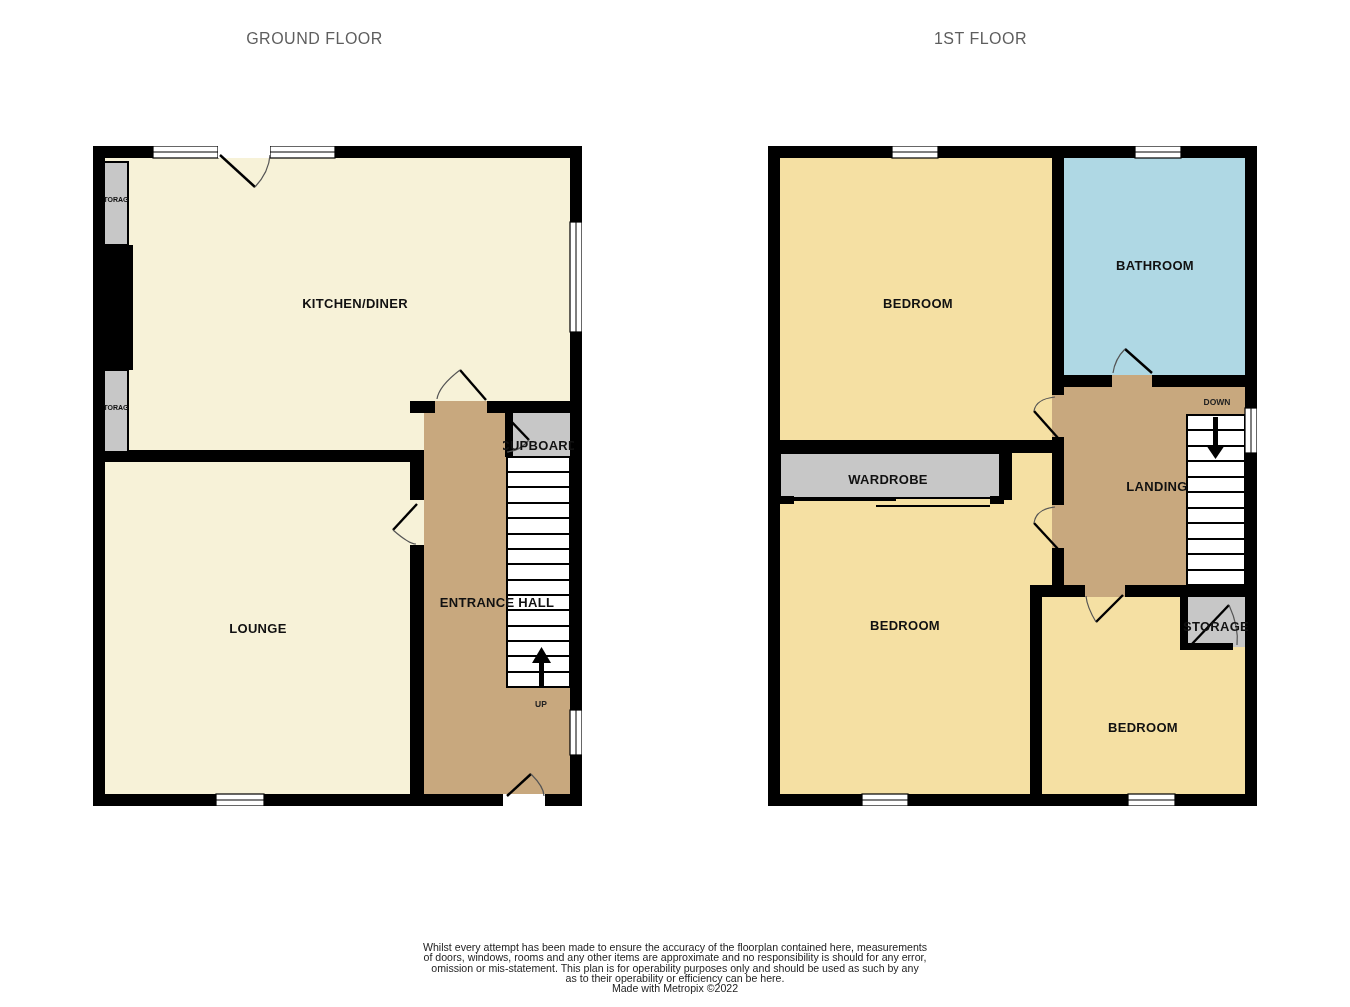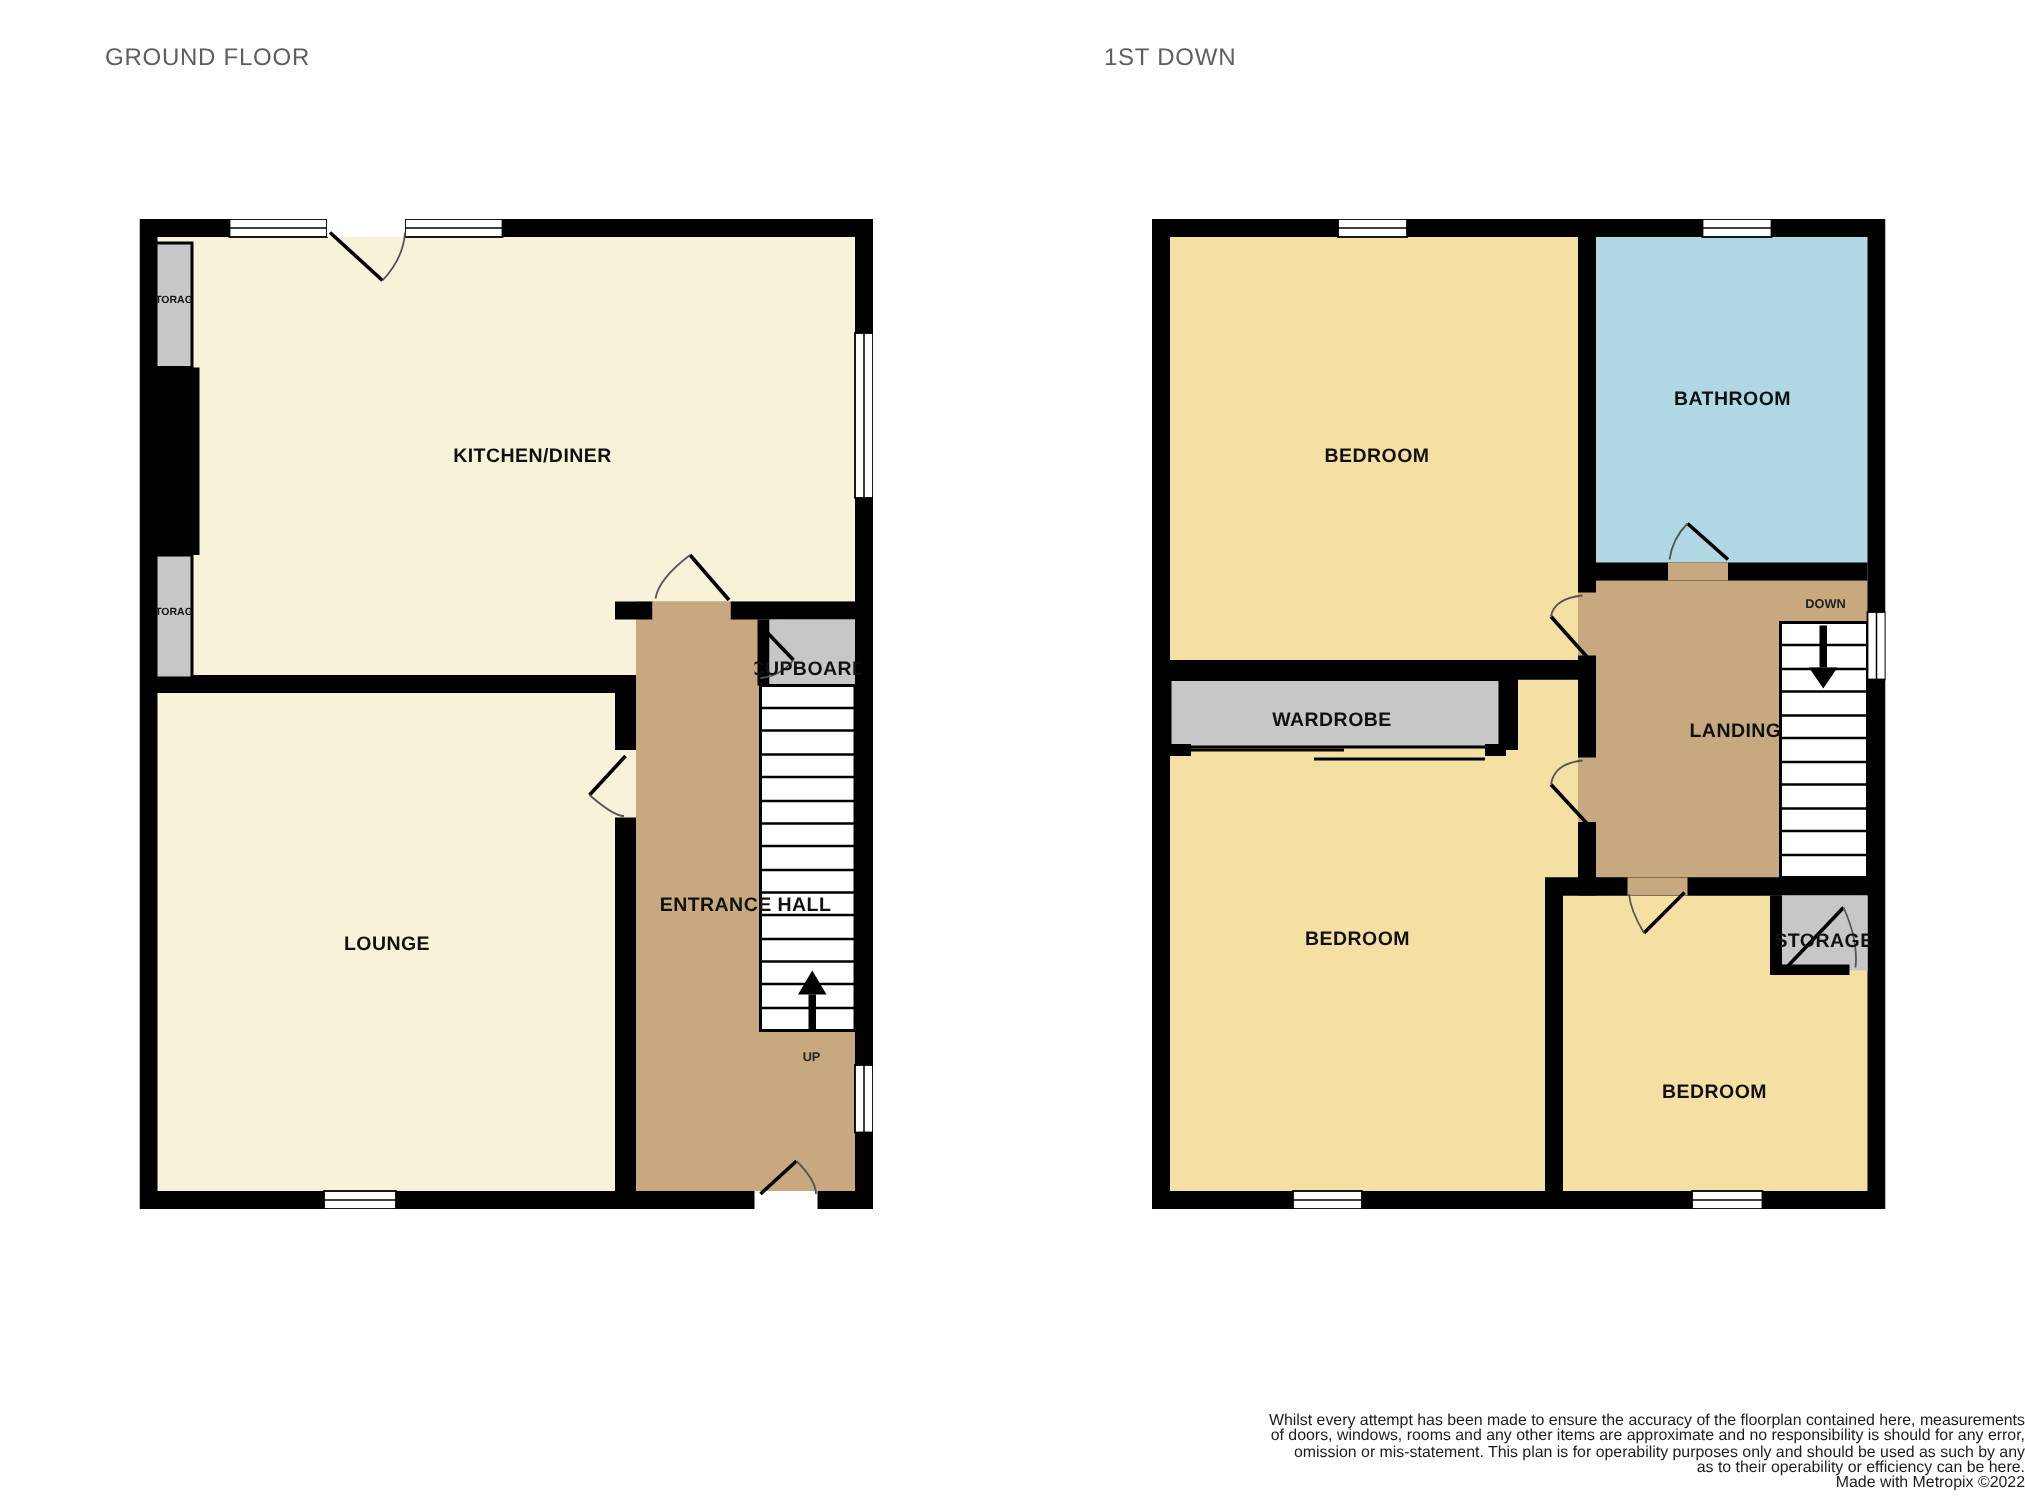--- a/index.html
+++ b/index.html
@@ -1,46 +1,46 @@
 <!DOCTYPE html>
 <html><head>
 <meta charset="utf-8">
 <style>
   html,body{margin:0;padding:0;background:#ffffff;}
   .page{position:relative;width:1350px;height:1007px;background:#ffffff;overflow:hidden;
         font-family:"Liberation Sans",sans-serif;}
-  .floor-title{position:absolute;top:30px;width:489px;
+  .floor-title{position:absolute;top:30px;width:489px;text-align:center;
                font-size:16px;letter-spacing:0.5px;color:#5e5e5e;}
   #gf-title{left:70px;}
   #ff-title{left:736px;}
   .plan{position:absolute;top:146px;}
   #gf-plan{left:93px;}
   #ff-plan{left:768px;}
   .room-label{font-family:"Liberation Sans",sans-serif;font-weight:bold;font-size:13px;
               fill:#111;text-anchor:middle;letter-spacing:0.3px;}
   .small-label{font-family:"Liberation Sans",sans-serif;font-weight:bold;font-size:7px;
                fill:#111;text-anchor:middle;}
   .tiny-label{font-family:"Liberation Sans",sans-serif;font-weight:bold;font-size:8.5px;
               fill:#222;text-anchor:middle;}
   .leaf{stroke:#000;stroke-width:2.4;fill:none;}
   .arc{stroke:#555;stroke-width:1.2;fill:none;}
   .tread{stroke:#000;stroke-width:1.8;}
   .winframe{fill:#ffffff;stroke:#000;stroke-width:1.2;}
   .winline{stroke:#000;stroke-width:1;}
-  .footer{position:absolute;left:0;top:942px;width:1350px;text-align:right;
+  .footer{position:absolute;left:0;top:942px;width:1350px;text-align:center;
           font-size:10.6px;line-height:10.3px;color:#1c1c1c;}
   .footer div{white-space:nowrap;}
 </style>
 </head>
 <body>
 
 <div class="page">
 
   <div class="floor-title" id="gf-title">GROUND FLOOR</div>
-  <div class="floor-title" id="ff-title">1ST DOWN</div>
+  <div class="floor-title" id="ff-title">1ST FLOOR</div>
 
   <svg class="plan" id="gf-plan" width="489" height="660" viewBox="0 0 489 660">
     <defs>
       <clipPath id="clip-cupboard">
           <rect x="410" y="265" width="71" height="48"></rect>
         </clipPath>
       <clipPath id="clip-st1">
           <rect x="11" y="16" width="24" height="83"></rect>
         </clipPath>
       <clipPath id="clip-st2">

